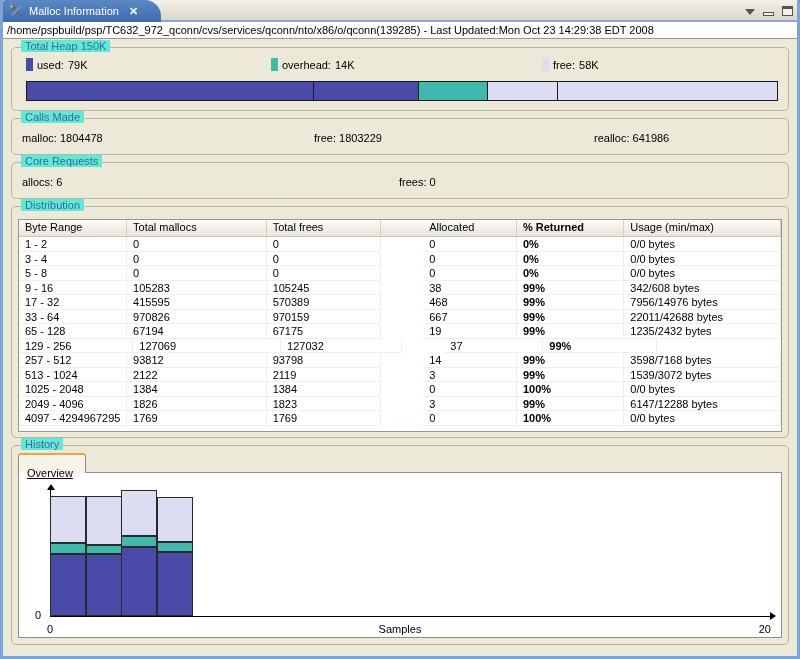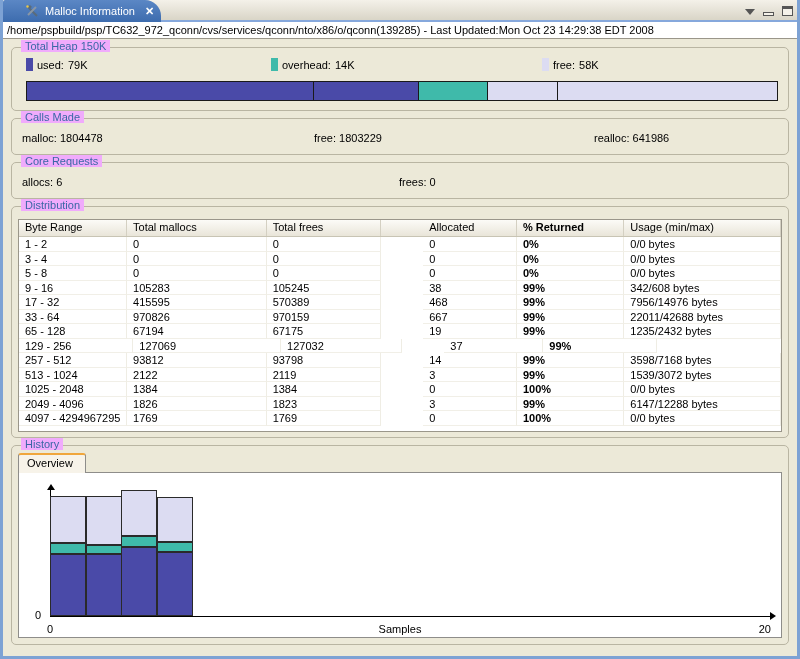--- a/index.html
+++ b/index.html
@@ -5,38 +5,38 @@
   * { box-sizing: border-box; margin: 0; padding: 0; }
   body { font-family: "Liberation Sans", sans-serif; font-size: 11px; color: #000; }
   .window { width: 800px; height: 659px; border-left: 3px solid #7da2d4; border-right: 3px solid #7da2d4;
             border-bottom: 3px solid #7da2d4; background: #ece9d8; overflow: hidden; position: relative; }
 
   
   .tabstrip { height: 22px; background: linear-gradient(180deg,#f4f1e9,#d9d5c7);
               border-bottom: 2px solid #86a8dc; position: relative; }
   .view-tab { position: absolute; left: 0; top: 0; height: 22px; width: 158px;
               background: linear-gradient(180deg,#5b87c5,#3d6cae);
-              border-radius: 2px 16px 0 0; display: flex; align-items: center; padding: 0 22px; }
+              border-radius: 2px 16px 0 0; display: flex; align-items: center; padding: 0 6px; }
   .view-tab .tab-label { color: #fff; margin-left: 5px; white-space: nowrap; }
   .tab-close { color: #fff; font-weight: bold; font-size: 11px; margin-left: 10px; cursor: pointer; }
   .tab-icon { width: 15px; height: 15px; display: inline-block; }
   .strip-controls { position: absolute; right: 4px; top: 3px; display: flex; gap: 8px; align-items: center; }
   .icon-viewmenu { width: 0; height: 0; border-left: 5px solid transparent; border-right: 5px solid transparent;
                    border-top: 6px solid #555; margin-top: 4px; }
   .icon-min { width: 11px; height: 4px; border: 1px solid #555; margin-top: 8px; background: #f4f1e9; }
   .icon-max { width: 11px; height: 10px; border: 1px solid #555; border-top: 3px solid #555; margin-top: 3px; background: #f4f1e9; }
 
   
   .pathbar { height: 17px; line-height: 16px; background: #fff; border-bottom: 1px solid #9a968a;
              padding-left: 4px; white-space: nowrap; overflow: hidden; }
 
   
   .content { padding: 8px 8px 4px 8px; }
   .group { position: relative; border: 1px solid #b9b5a2; border-radius: 5px; margin-bottom: 7px; }
-  .group-title { position: absolute; top: -8px; left: 9px; background: #f0abfc; padding: 0 4px;
+  .group-title { position: absolute; top: -8px; left: 9px; background: #5eead4; padding: 0 4px;
                  color: #3a67a5; white-space: nowrap; }
 
   
   .group-heap { height: 64px; }
   .legend-item { position: absolute; top: 10px; display: flex; align-items: center; gap: 4px; }
   .swatch { width: 7px; height: 13px; display: inline-block; }
   .heap-bar { position: absolute; left: 14px; right: 10px; top: 33px; height: 20px;
               border: 1px solid #1a1a1a; display: flex; background: #dcdcf2; }
   .heap-seg { height: 100%; border-right: 1px solid #1a1a1a; }
   .heap-seg:last-child { border-right: none; }
@@ -53,23 +53,23 @@
                border-bottom: 1px solid #c8c4b4; }
   .dist-head .hc { padding: 1px 6px; border-right: 1px solid #d4d0c2; white-space: nowrap; overflow: hidden; }
   .dist-row { display: flex; height: 14.5px; }
   .dist-row .dc { padding: 0 6px; line-height: 14px; border-right: 1px solid #efede4;
                   border-bottom: 1px solid #f1efe7; white-space: nowrap; overflow: hidden; }
   .c0 { width: 15.0%; } .c1 { width: 19.4%; } .c2 { width: 15.9%; }
   .c3 { width: 13.0%; margin-left: 42px; } .c4 { width: 14.9%; font-weight: bold; } .c5 { width: 21.8%; }
 
   
   .group-hist { height: 200px; margin-bottom: 3px; }
-  .hist-tab { position: absolute; left: 6px; top: 7px; height: 20px; padding: 2px 12px 0 8px;
+  .hist-tab { position: absolute; left: 6px; top: 7px; height: 20px; padding: 12px 12px 0 8px;
               background: #f7f3e9; border: 1px solid #8e8d8a; border-top: 2px solid #f0a63c;
-              border-bottom: none; border-radius: 3px 3px 0 0; z-index: 2; }
+              border-bottom: none; border-radius: 3px 3px 0 0; z-index: 2; text-decoration: underline; }
   .hist-panel { position: absolute; left: 6px; right: 6px; top: 26px; bottom: 6px;
                 background: #fff; border: 1px solid #8e8d8a; }
   .axis-x { position: absolute; left: 31px; right: 10px; bottom: 20px; height: 1px; background: #000; }
   .axis-y { position: absolute; left: 31px; top: 16px; bottom: 20px; width: 1px; background: #000; }
   .arrow-up { position: absolute; left: 28px; top: 11px; width: 0; height: 0;
               border-left: 4px solid transparent; border-right: 4px solid transparent; border-bottom: 6px solid #000; }
   .arrow-right { position: absolute; right: 5px; bottom: 17px; width: 0; height: 0;
                  border-top: 4px solid transparent; border-bottom: 4px solid transparent; border-left: 6px solid #000; }
   .hbar { position: absolute; bottom: 21px; width: 36px; display: flex; flex-direction: column-reverse; }
   .hseg { width: 100%; border: 1px solid #2a2a2a; }

